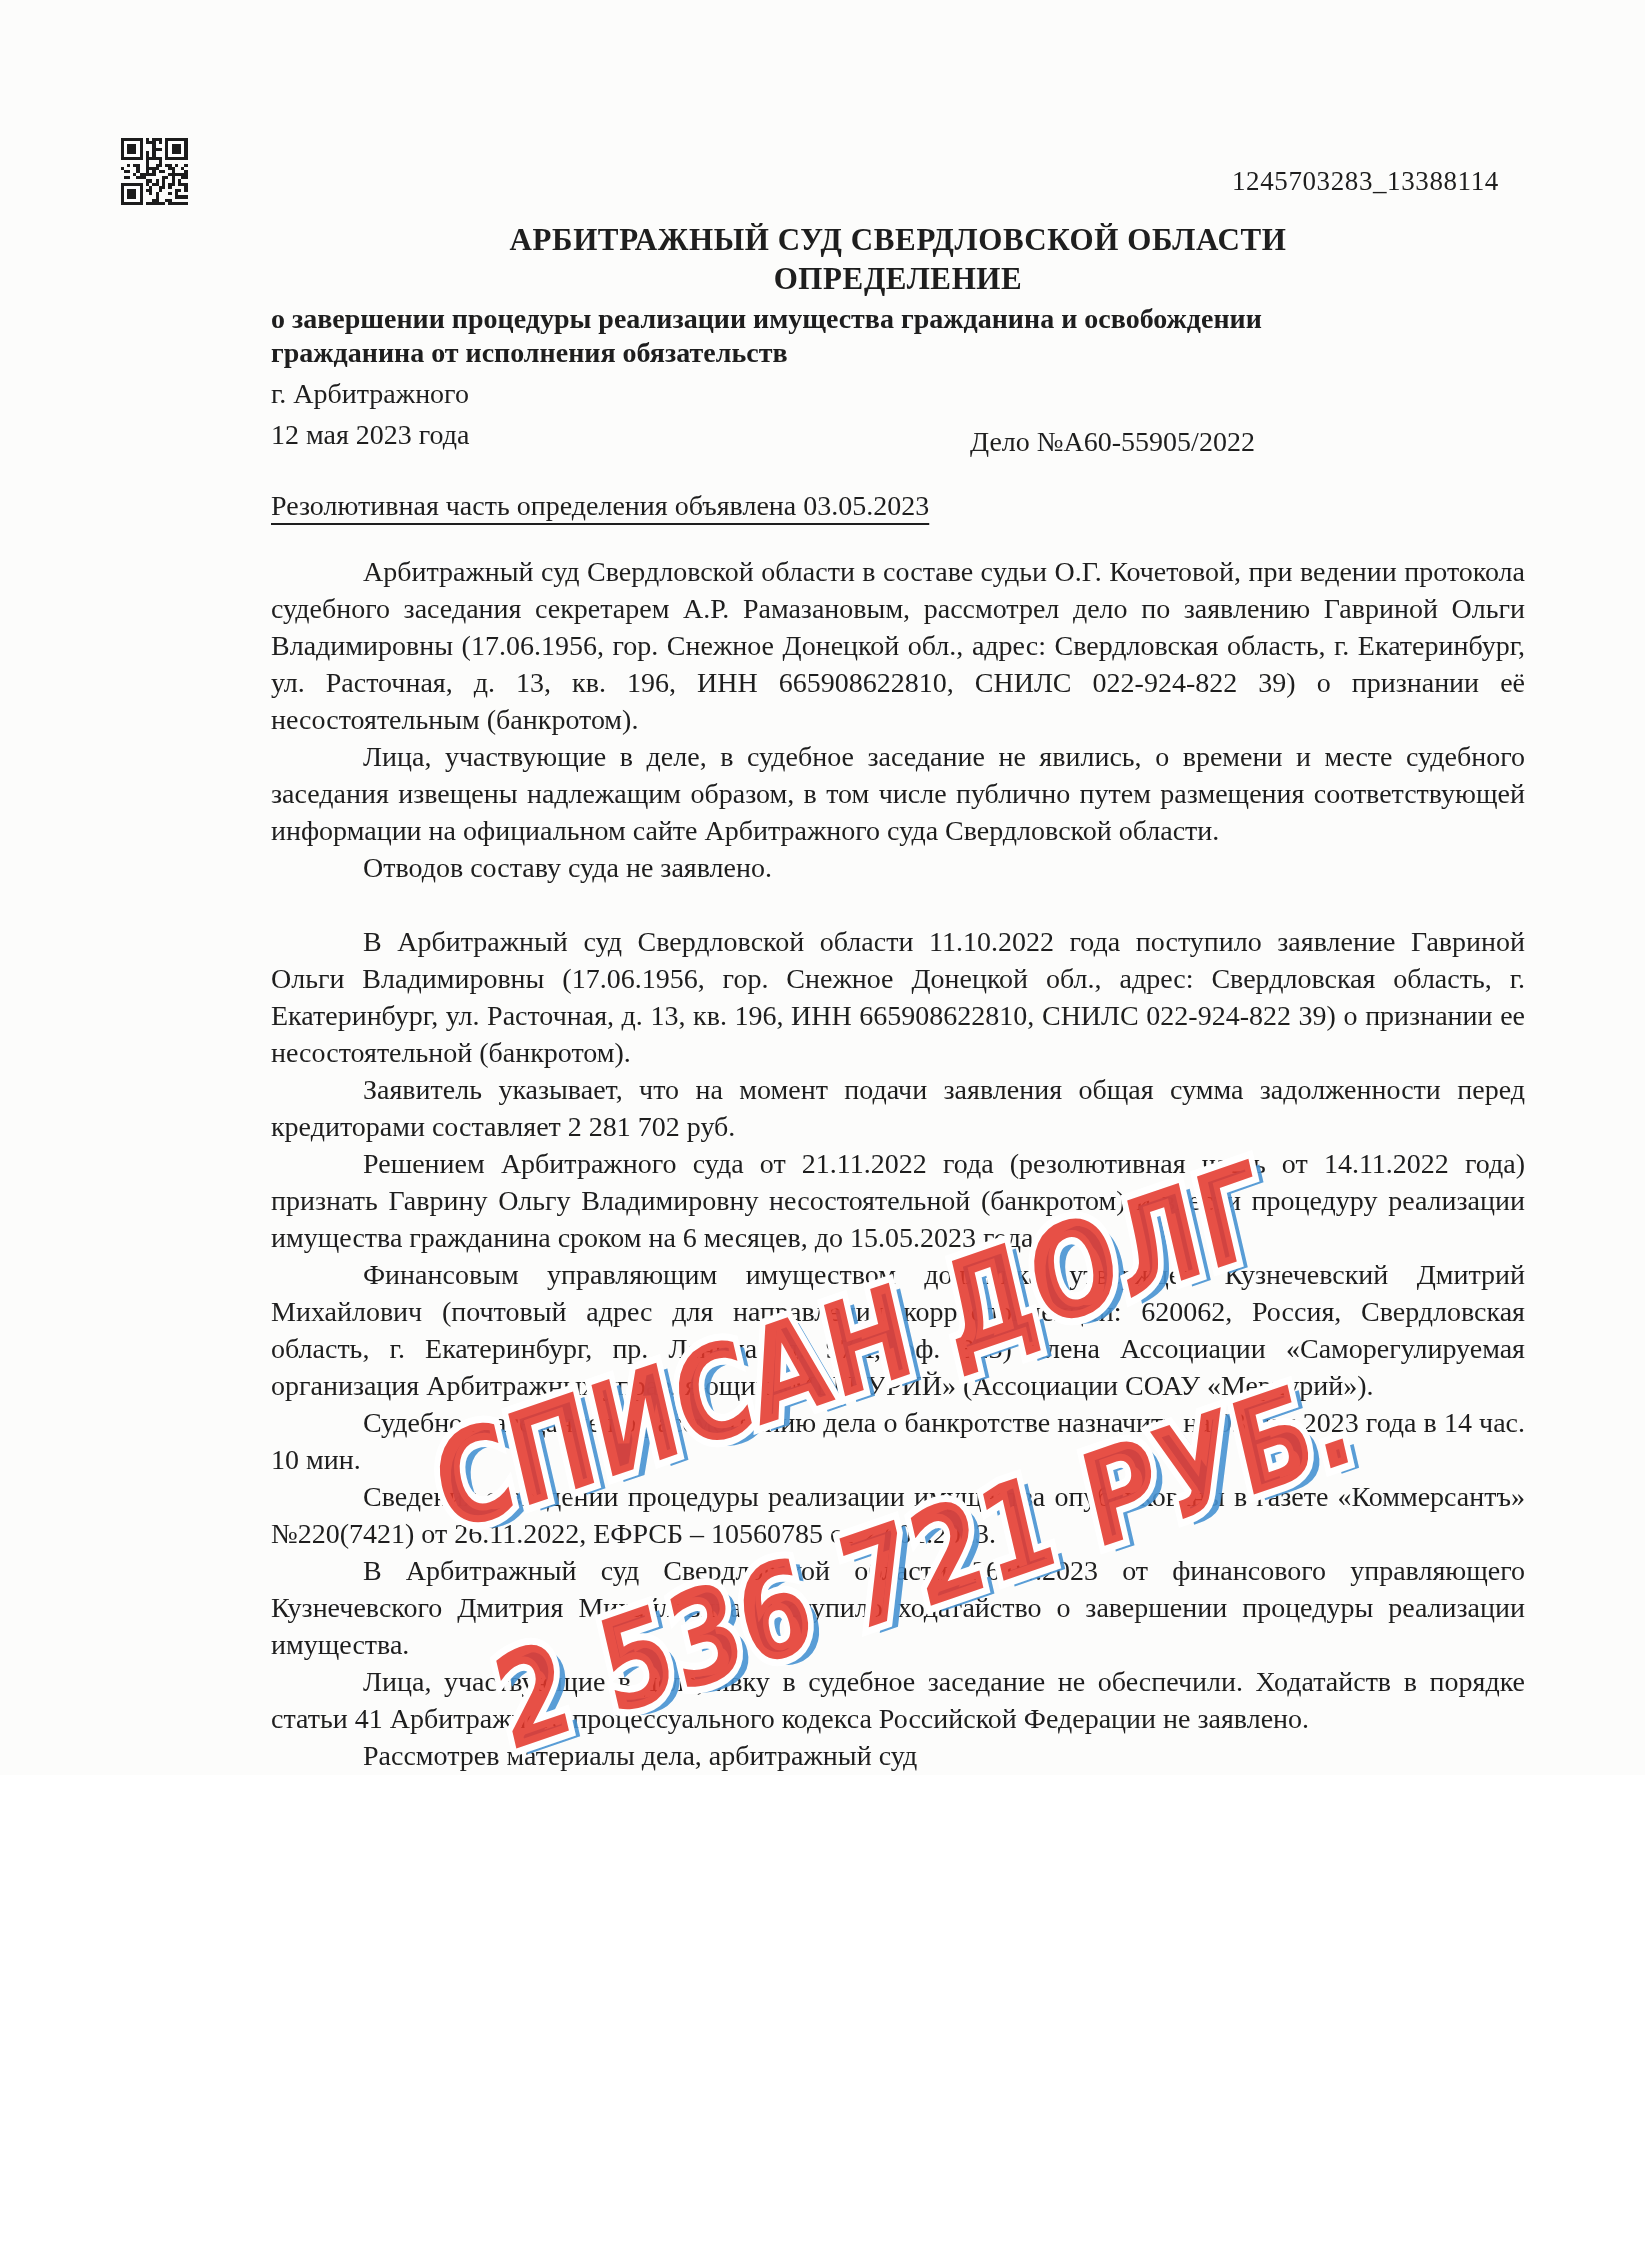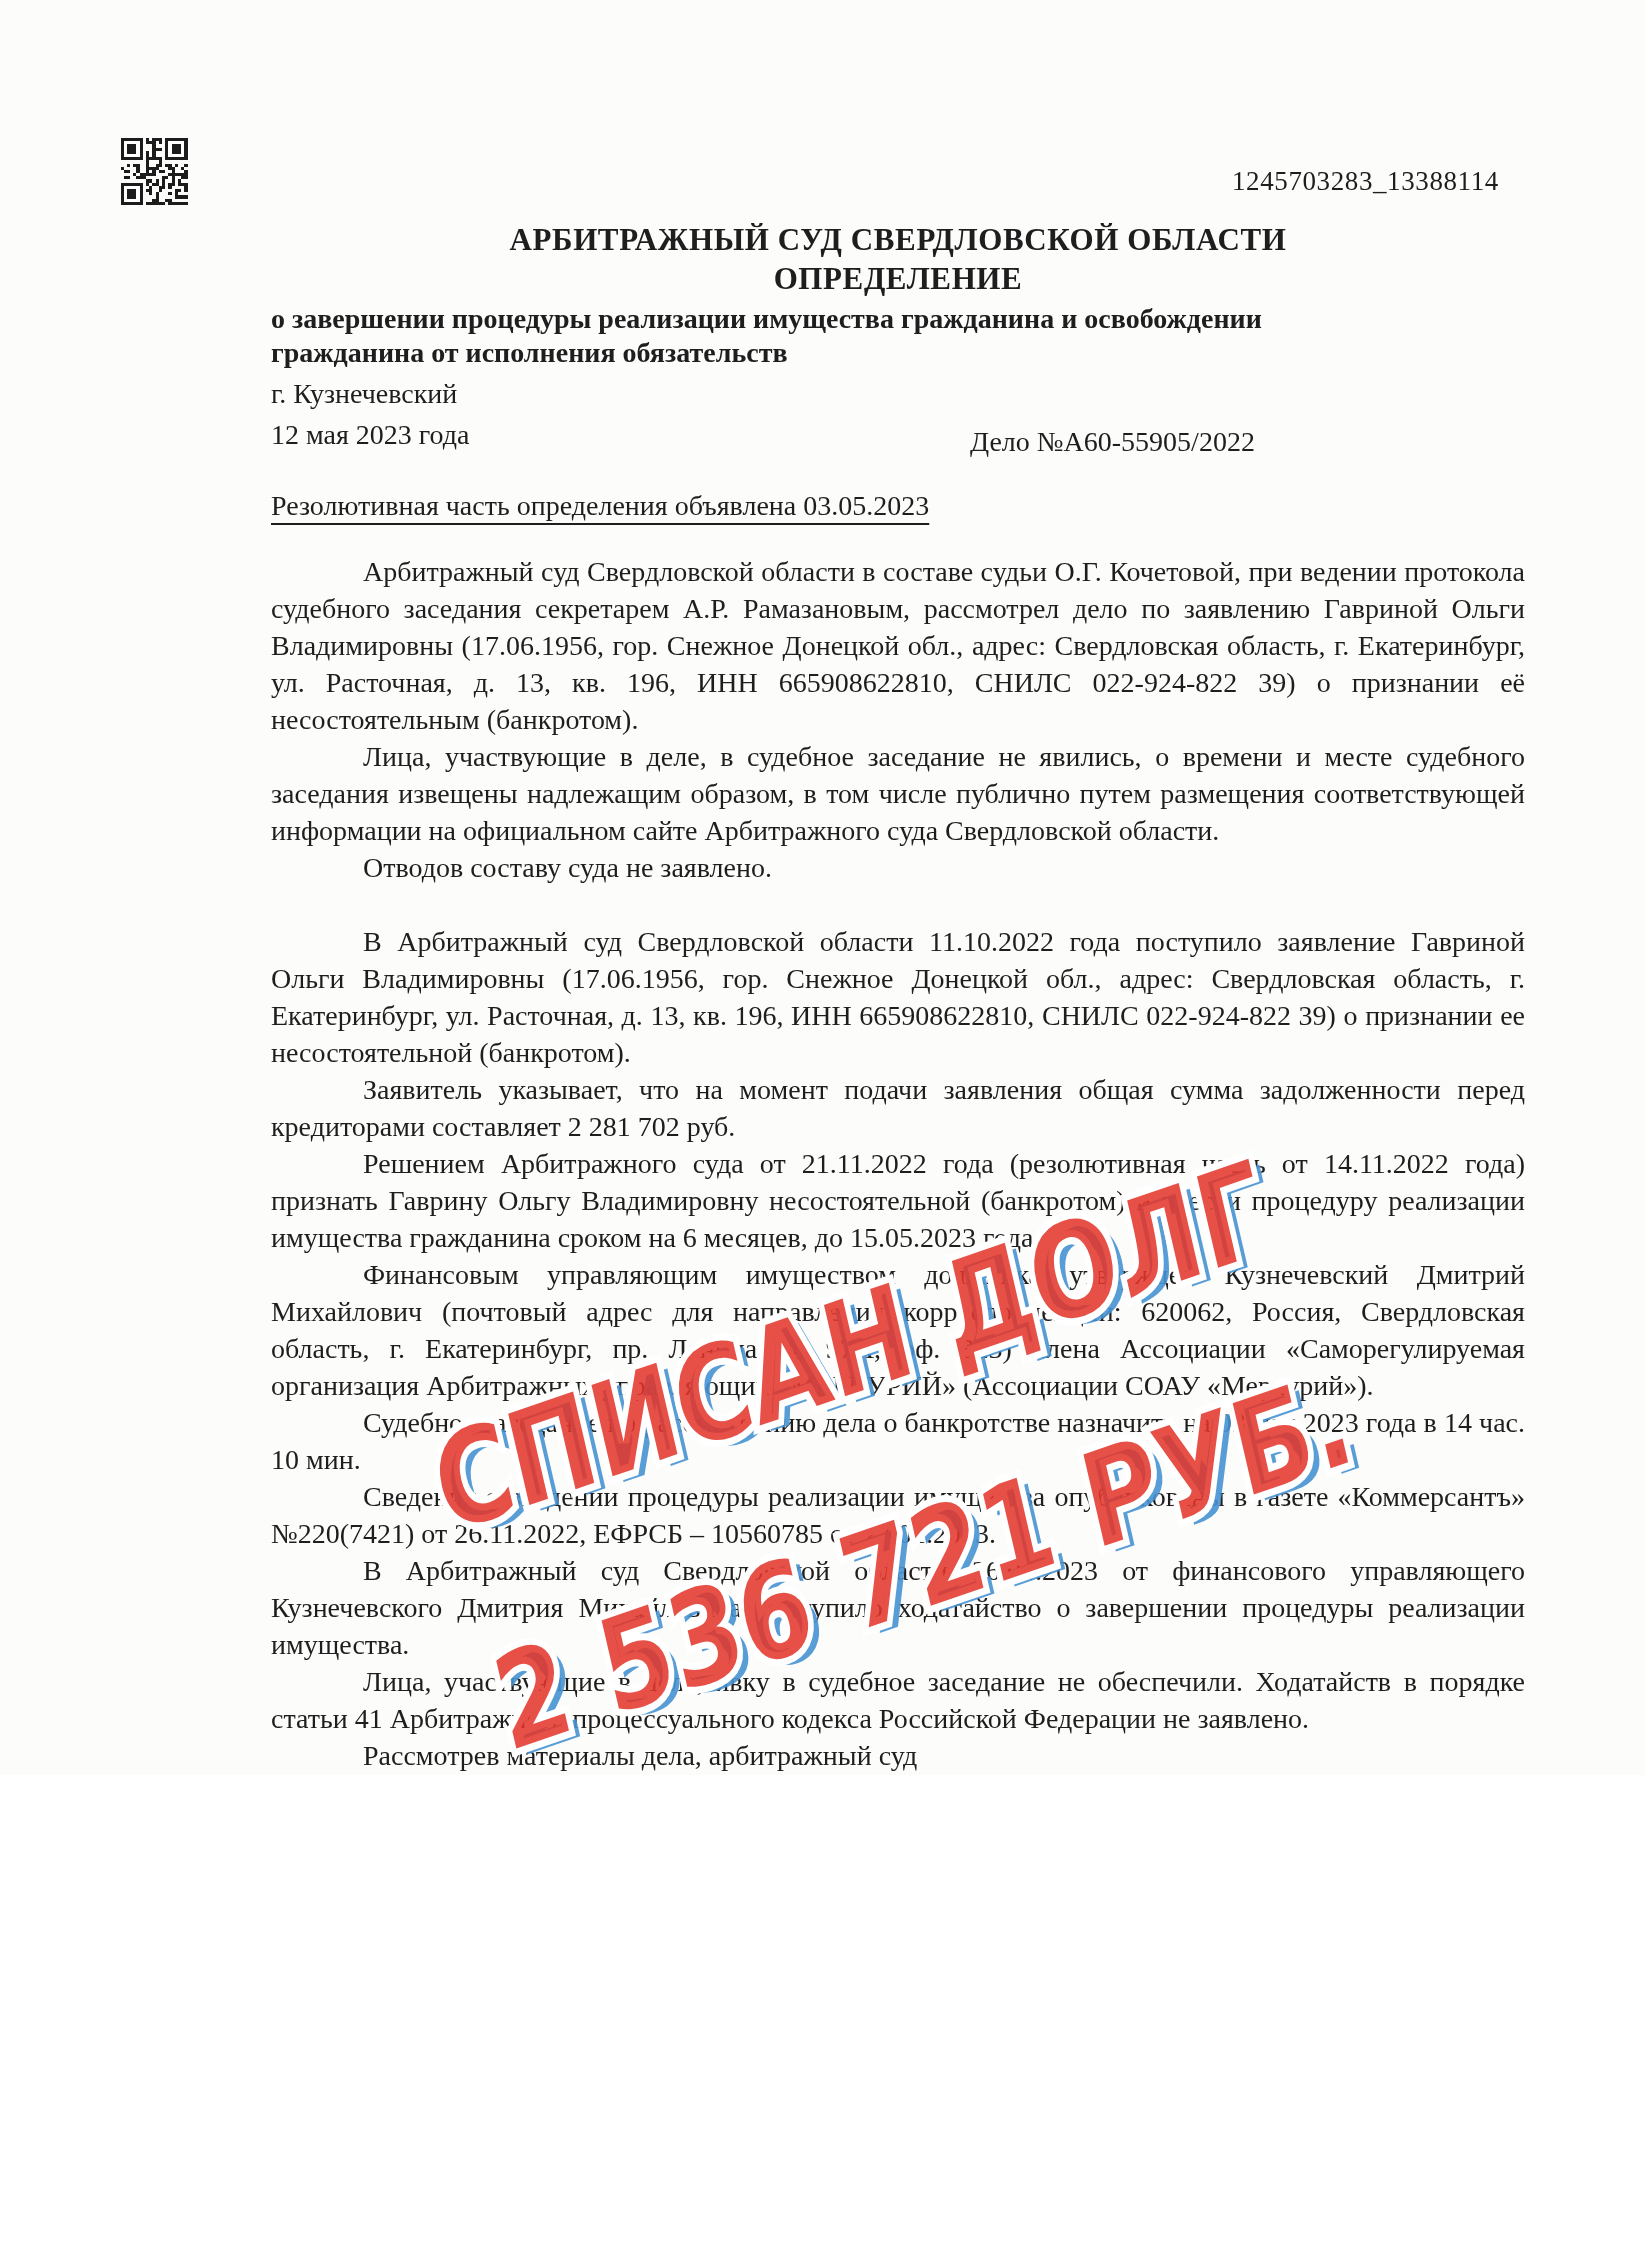--- a/index.html
+++ b/index.html
@@ -187,21 +187,21 @@
 
   <div class="content">
     <h1 class="court">АРБИТРАЖНЫЙ СУД СВЕРДЛОВСКОЙ ОБЛАСТИ</h1>
     <h2 class="doctype">ОПРЕДЕЛЕНИЕ</h2>
     <div class="subtitle">
       <div>о завершении процедуры реализации имущества гражданина и освобождении</div>
       <div>гражданина от исполнения обязательств</div>
     </div>
 
     <div class="meta">
-      <div class="meta-city">г. Кузнечевский</div>
+      <div class="meta-city">г. Арбитражного</div>
       <div class="meta-row">
         <span>12 мая 2023 года</span>
         <span class="case">Дело №А60-55905/2022</span>
       </div>
     </div>
 
     <div class="resolution">
       <span class="u">Резолютивная часть определения объявлена 03.05.2023</span>
     </div>
 

